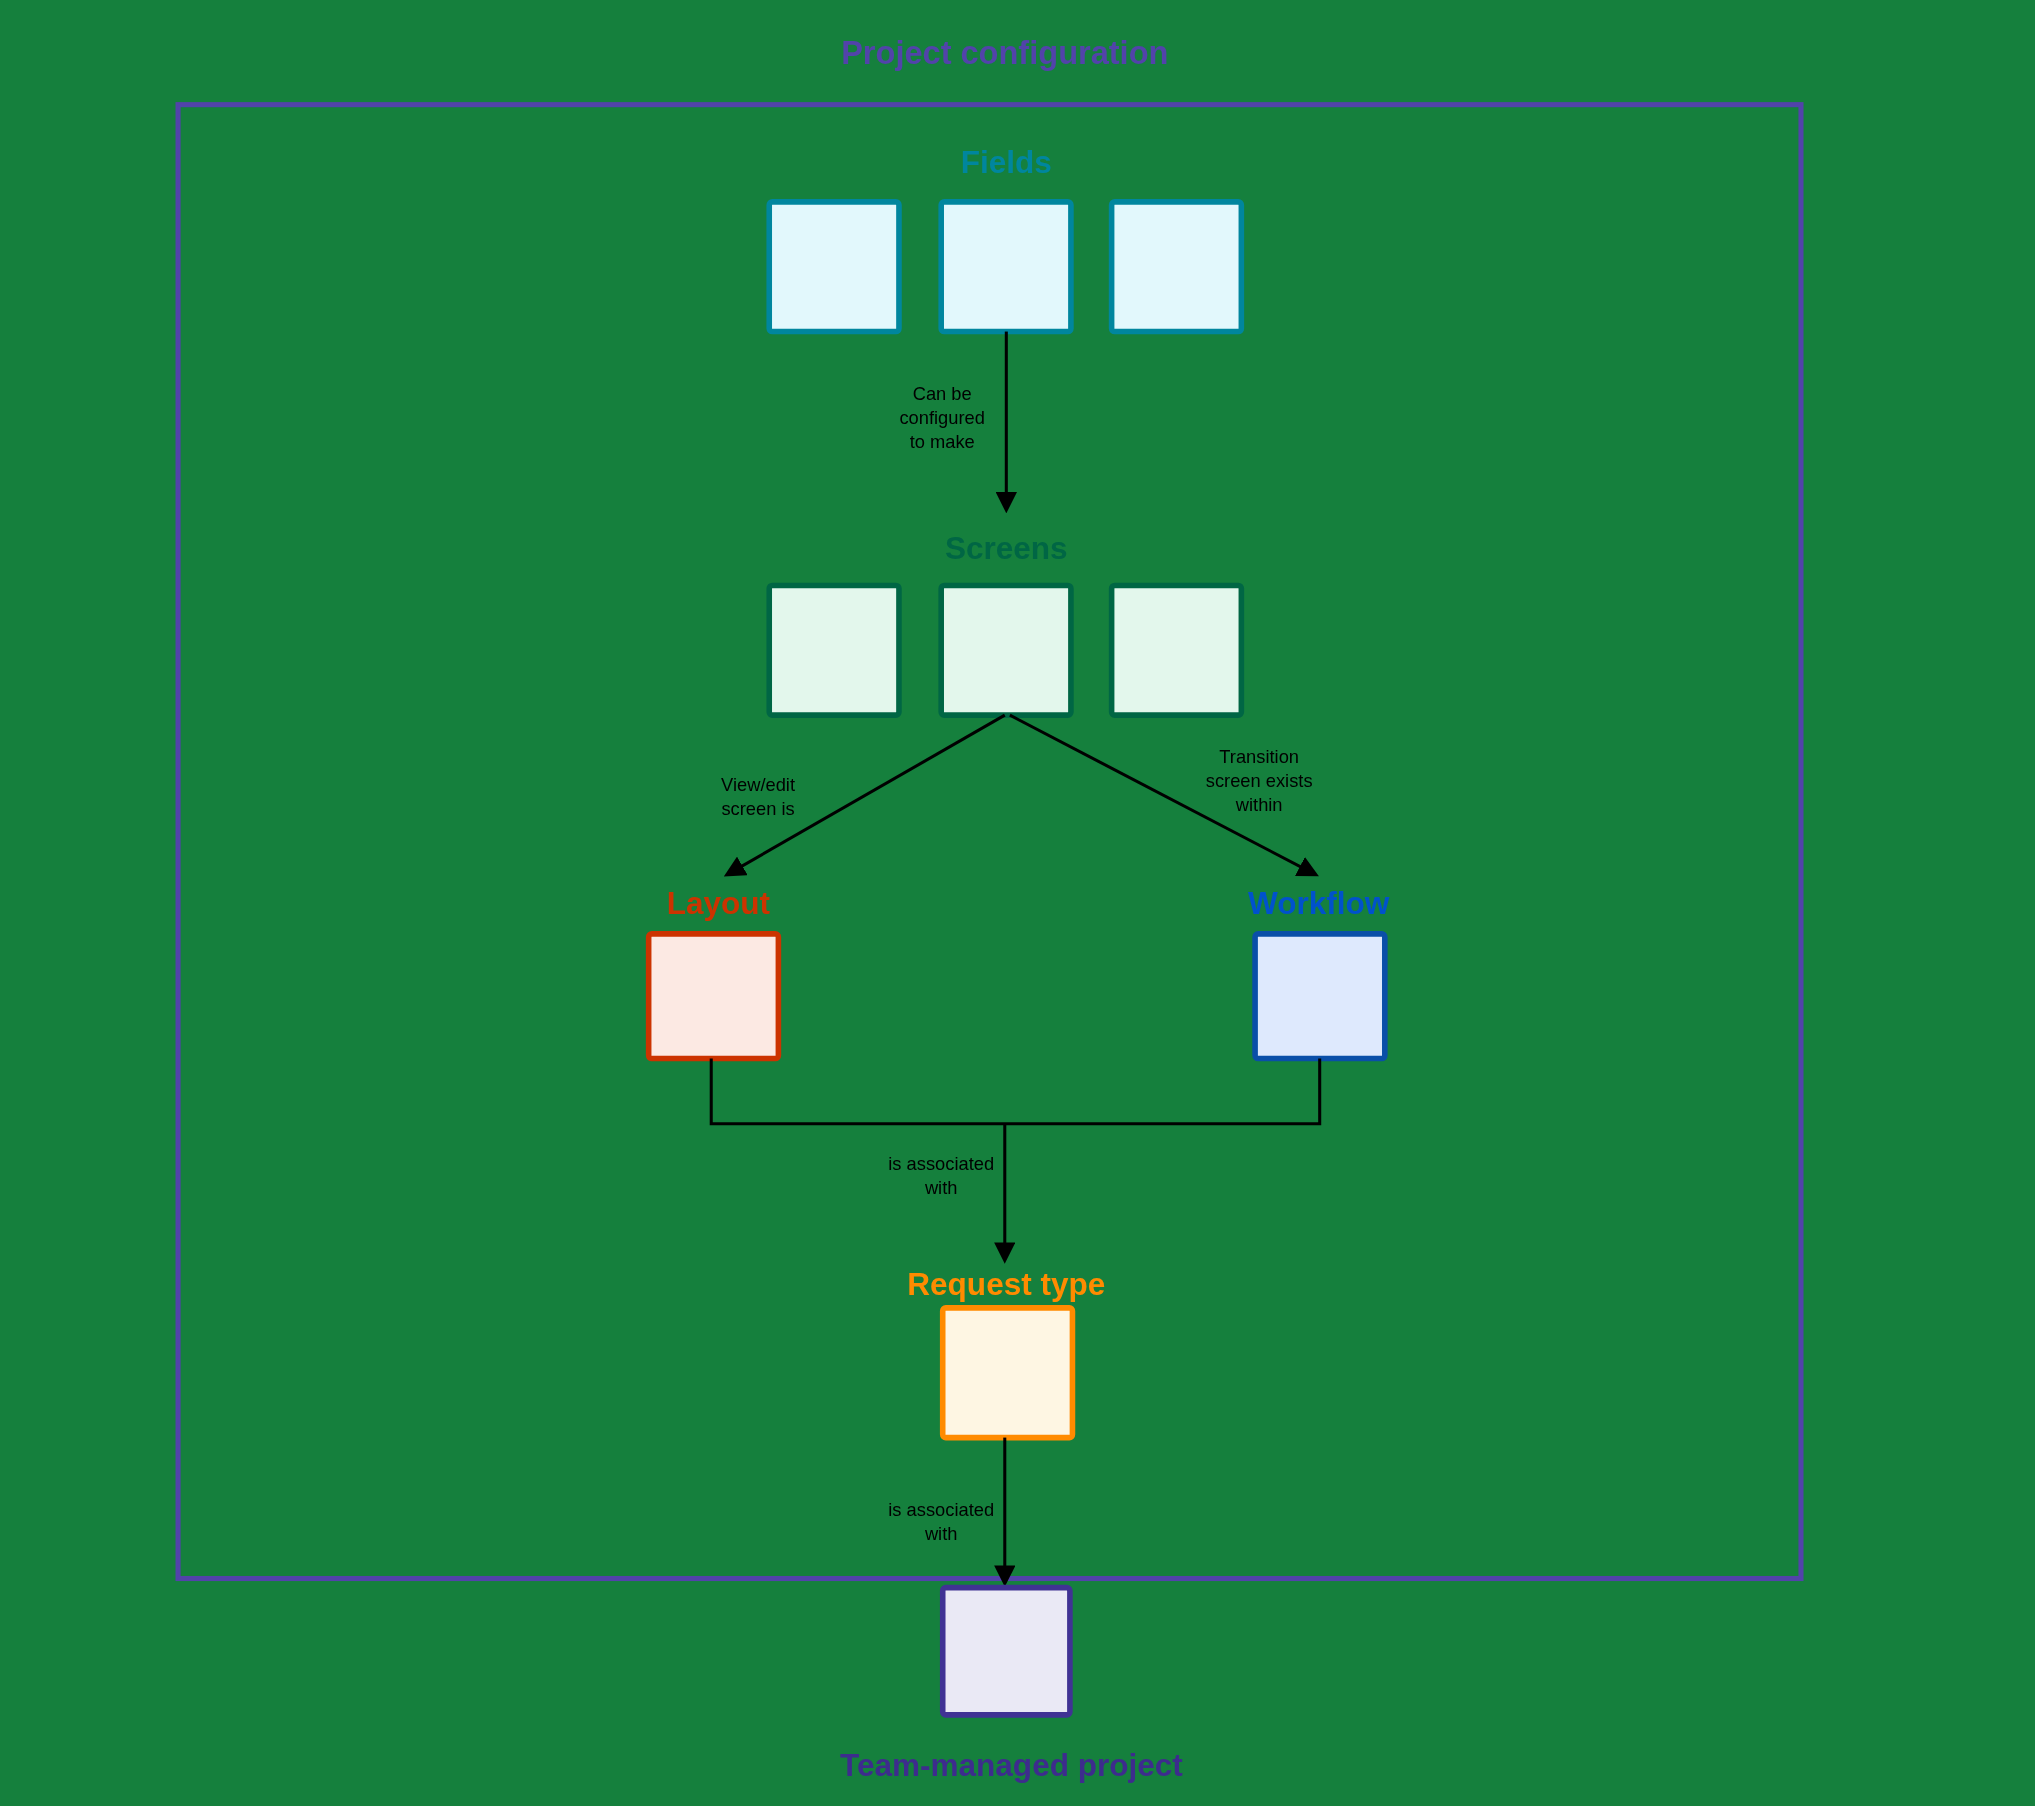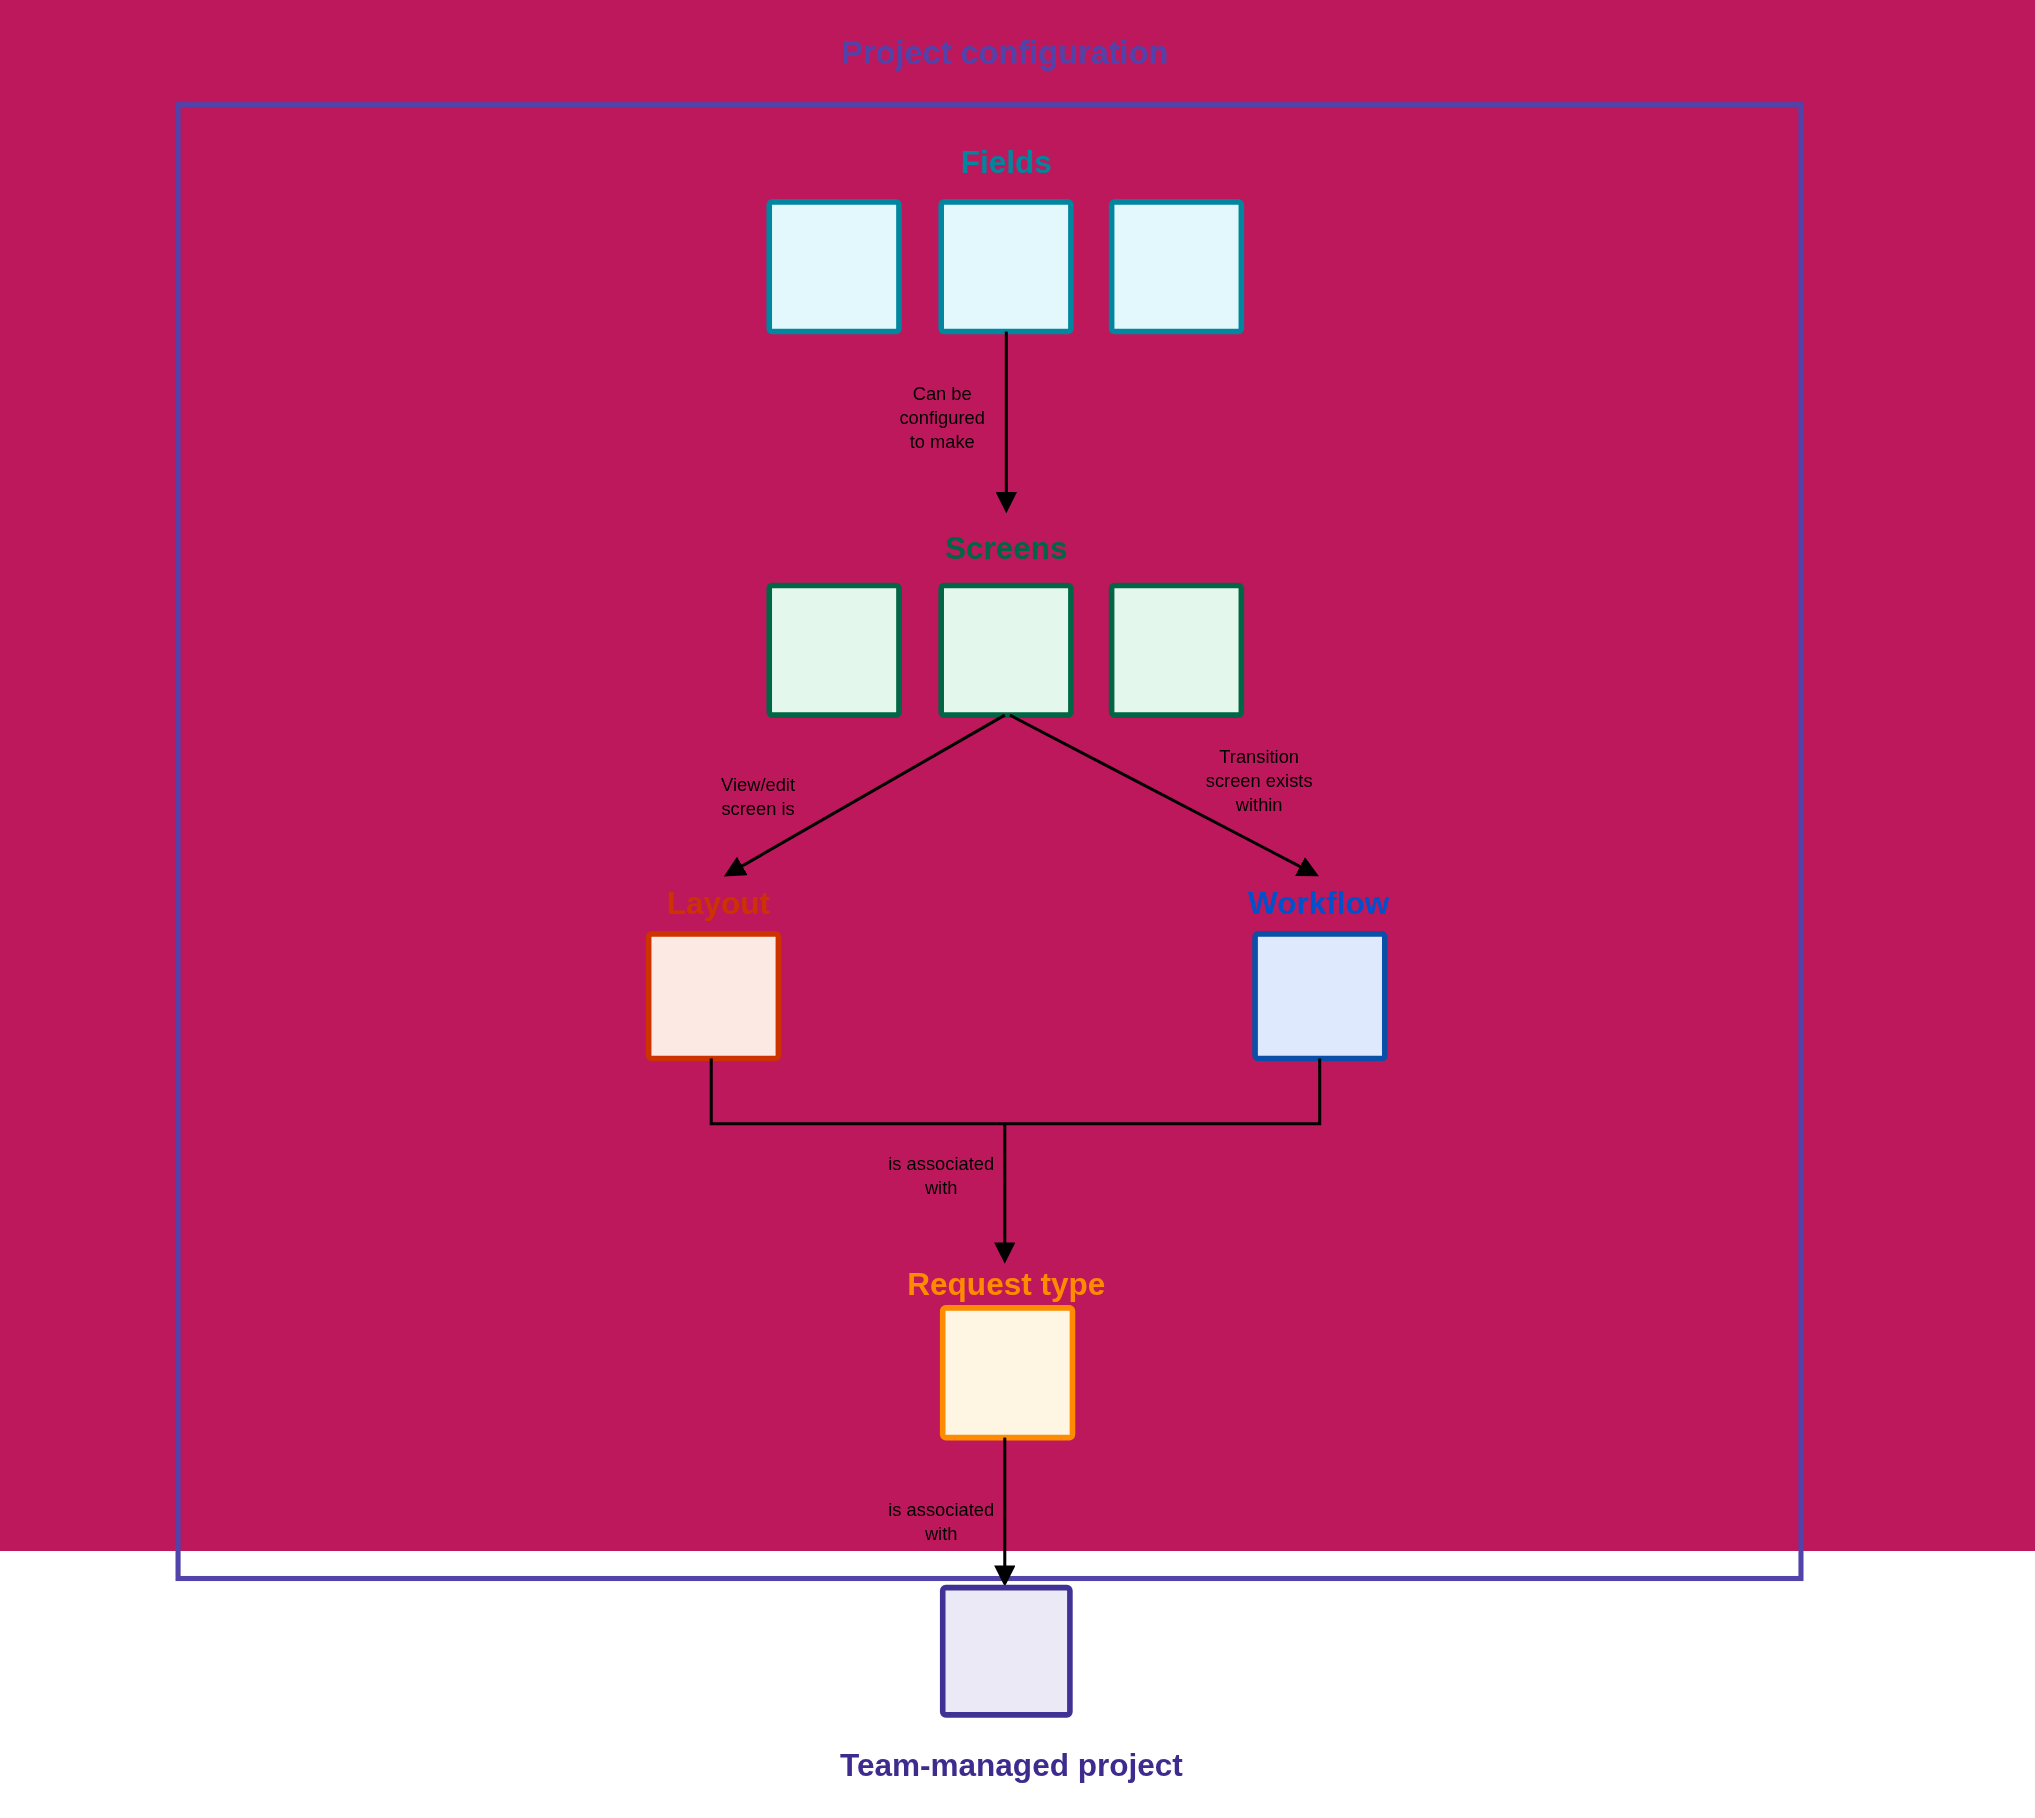--- a/index.html
+++ b/index.html
@@ -9,22 +9,22 @@
   }
   body {
     width: 2035px;
     height: 1819px;
     font-family: "Liberation Sans", sans-serif;
     overflow: hidden;
   }
   #diagram-root {
     position: relative;
     width: 2035px;
-    height: 1551px;
-    background: #be185d;
+    height: 1806px;
+    background: #15803d;
   }
   svg.canvas {
     position: absolute;
     top: 0;
     left: 0;
     width: 2035px;
     height: 1819px;
     display: block;
   }
   .grp-title {

